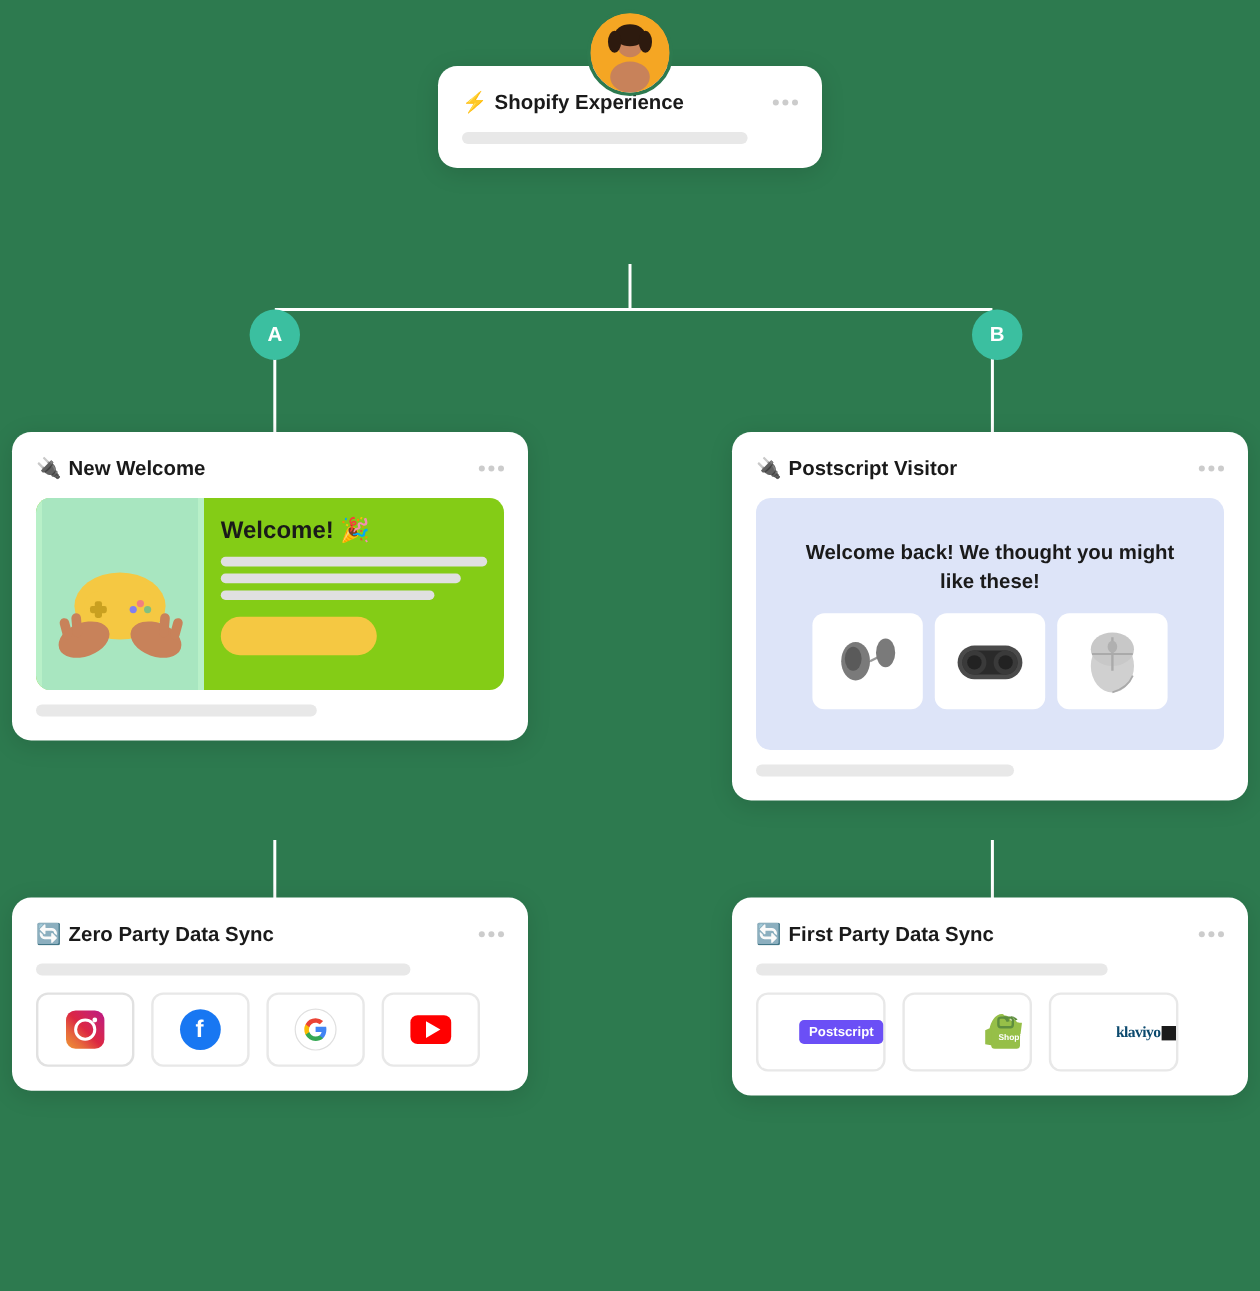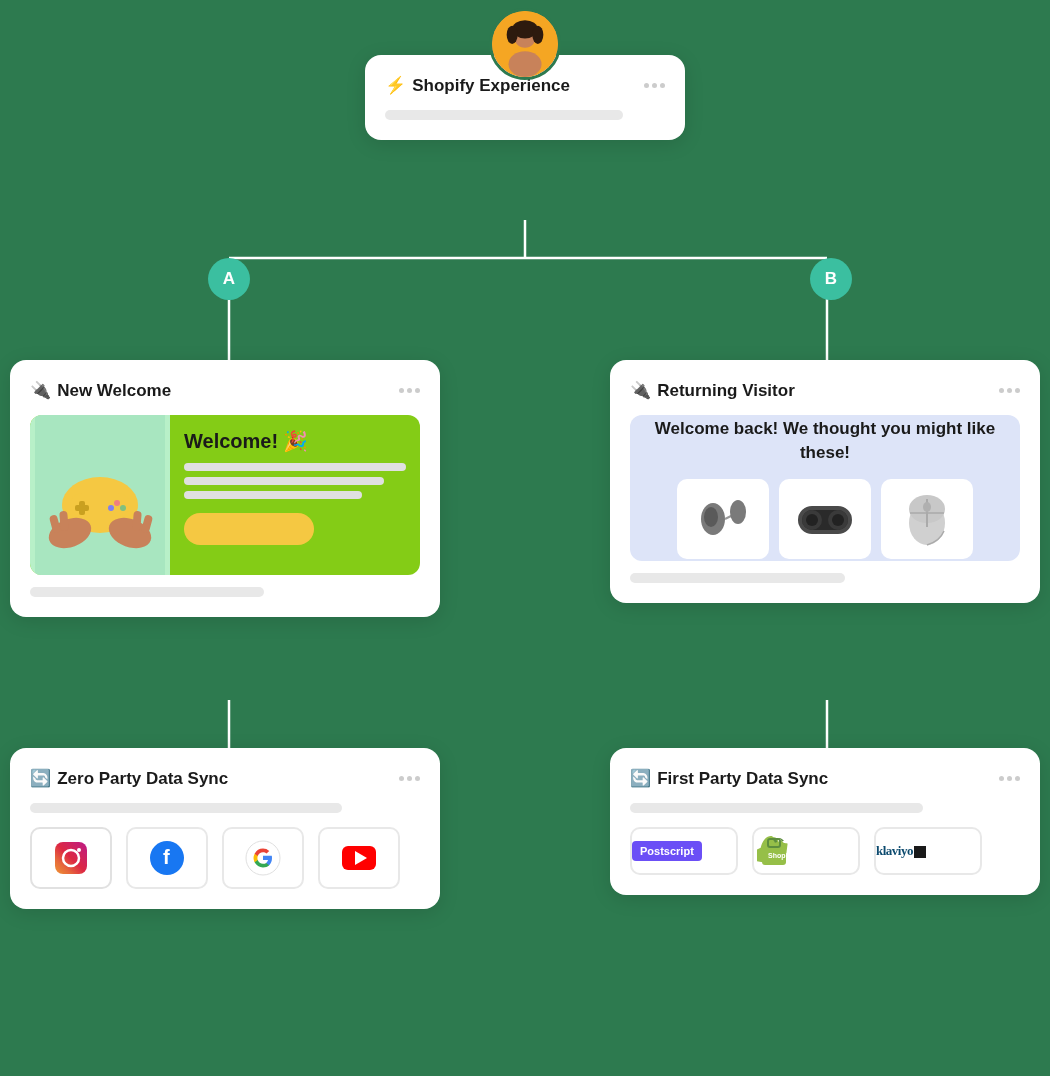--- a/index.html
+++ b/index.html
@@ -199,21 +199,21 @@
       height: 32px;
       width: 130px;
       background: #f5c842;
       border-radius: 20px;
     }
 
     
     .rv-content {
       background: #dde4f8;
       border-radius: 12px;
-      padding: 2px;
+      padding: 34px;
       margin-bottom: 12px;
     }
 
     .rv-title {
       font-size: 17px;
       font-weight: 800;
       color: #1a1a1a;
       text-align: center;
       margin-bottom: 14px;
       line-height: 1.4;
@@ -258,28 +258,29 @@
     
     .partner-logos-row {
       display: flex;
       gap: 14px;
       flex-wrap: wrap;
       margin-top: 10px;
     }
 
     .partner-logo-box {
       width: 108px;
-      height: 48px;
+      height: 66px;
       border: 2px solid #e8e8e8;
       border-radius: 10px;
       display: flex;
       align-items: center;
-      justify-content: flex-start;
+      justify-content: flex-end;
       font-size: 13px;
       font-weight: 700;
+      padding-left: 44px;
     }
 
     
     .branch-label {
       position: absolute;
       width: 42px;
       height: 42px;
       background: #3bbfa0;
       border-radius: 50%;
       display: flex;
@@ -424,21 +425,21 @@
         <div class="nv-button"></div>
       </div>
     </div>
     <div class="progress-bar-placeholder" style="width:60%"></div>
   </div>
 
   <div class="card card-returning-visitor">
     <div class="card-header">
       <div class="card-title">
         <span class="card-title-icon">🔌</span>
-        <span>Returning Visitor</span>
+        <span>Postscript Visitor</span>
       </div>
       <div class="card-menu">
         <span></span>
           <span></span>
           <span></span>
       </div>
     </div>
     <div class="rv-content">
       <div class="rv-title">Welcome back! We thought you might like these!</div>
       <div class="rv-products">

